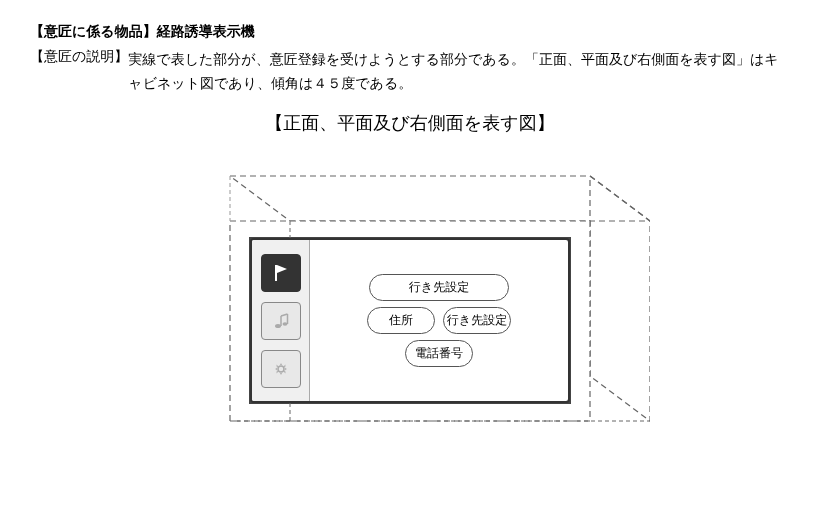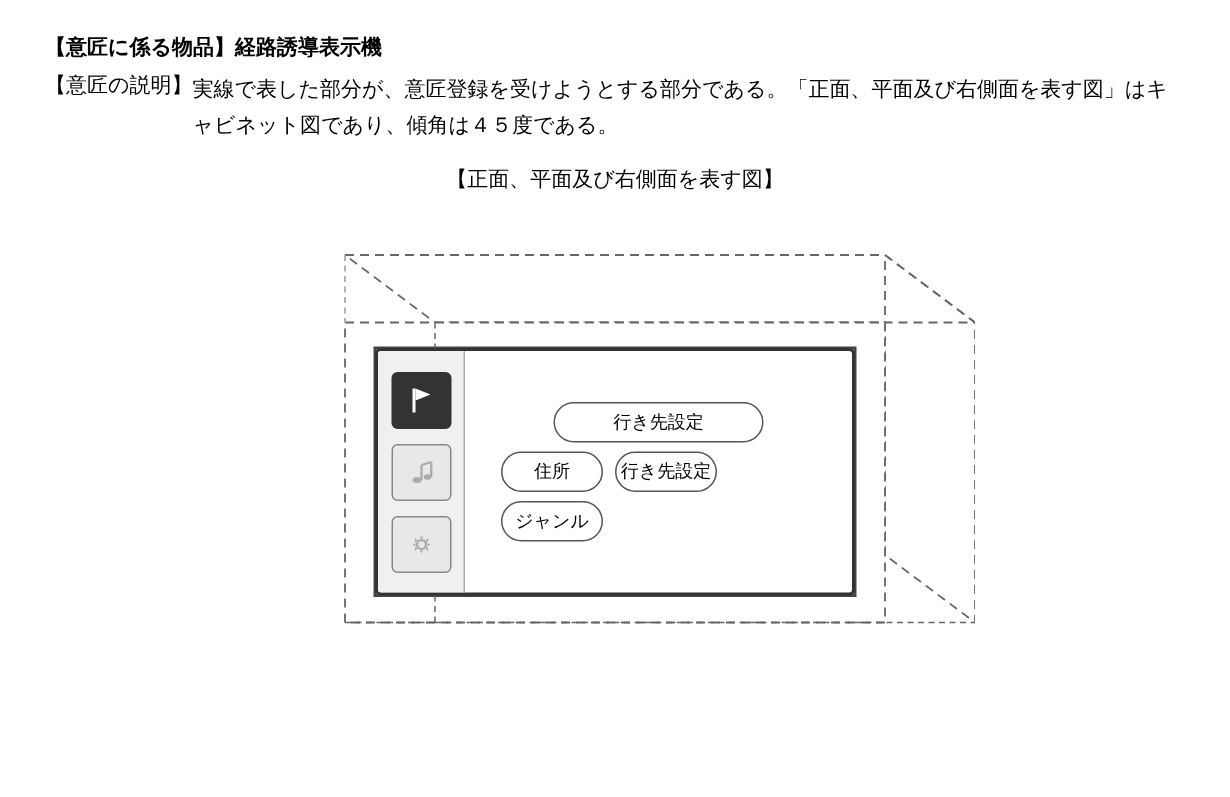--- a/index.html
+++ b/index.html
@@ -35,21 +35,21 @@
     }
 
     .desc-content {
       flex: 1;
       line-height: 1.7;
     }
 
     .figure-title {
       text-align: center;
       margin-bottom: 16px;
-      font-size: 14px;
+      font-size: 18px;
     }
 
     
     .diagram-area {
       display: flex;
       justify-content: center;
       align-items: center;
       position: relative;
       height: 320px;
     }
@@ -100,30 +100,31 @@
       color: #fff;
     }
 
     .icon-box.inactive {
       background: #e8e8e8;
       color: #999;
     }
 
     .right-panel {
       flex: 1;
-      padding: 10px 24px;
+      padding: 10px 12px;
       display: flex;
       flex-direction: column;
       gap: 6px;
       justify-content: center;
     }
 
     .btn-row {
       display: flex;
       gap: 8px;
+      justify-content: center;
     }
 
     .btn-row.single {
       justify-content: center;
     }
 
     .nav-btn {
       border: 1.5px solid #555;
       border-radius: 20px;
       padding: 4px 0;
@@ -217,21 +218,21 @@
         <div class="btn-row single">
           <div class="nav-btn wide">行き先設定</div>
         </div>
 
         <div class="btn-row">
           <div class="nav-btn half">住所</div>
           <div class="nav-btn half">行き先設定</div>
         </div>
 
         <div class="btn-row">
-          <div class="nav-btn half">ジャンル</div>
+          <div class="nav-btn half">電話番号</div>
         </div>
 
 
       </div>
     </div>
 
   </div>
 </div>
 
 </body></html>

